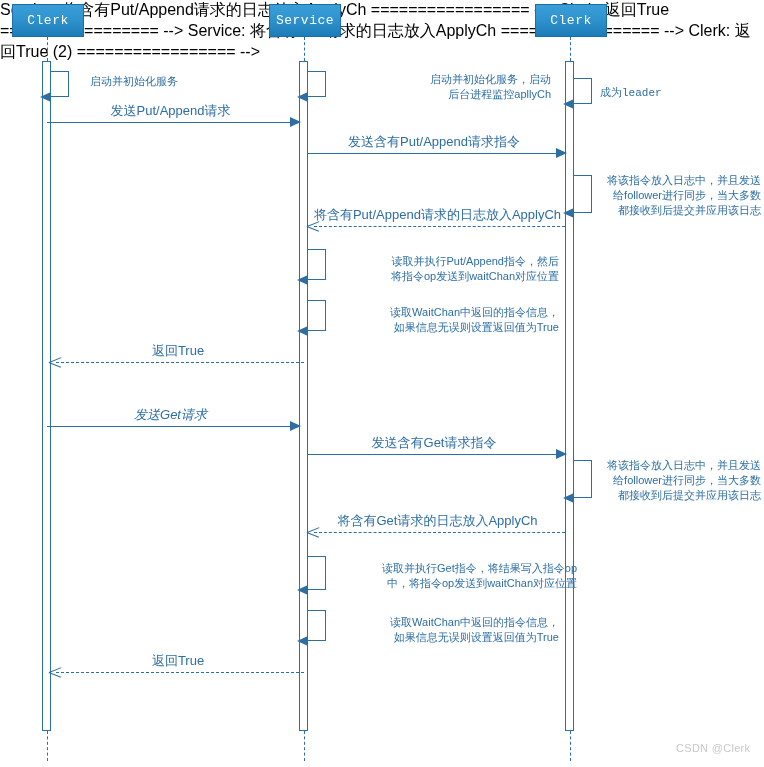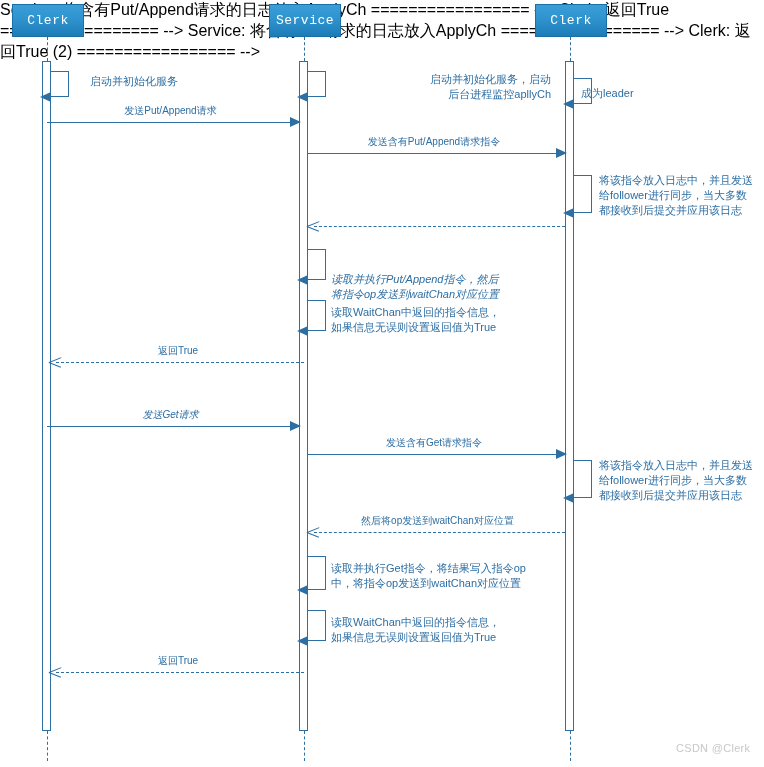--- a/index.html
+++ b/index.html
@@ -76,41 +76,41 @@
     position:absolute;
     left:0;top:6px;
     width:13px;height:0;
     border-top:1px solid #2d6ea3;
     transform-origin:0 0;
   }
   .arrow-head.open-left:before{transform:rotate(-22deg);}
   .arrow-head.open-left:after{transform:rotate(22deg);}
   .msg-label{
     position:absolute;
-    font-size:10px;
+    font-size:13px;
     color:#2d6ea3;
     text-align:center;
     line-height:15px;
     white-space:nowrap;
   }
   
   .self-msg{
     position:absolute;
     box-sizing:border-box;
     border-top:1px solid #2d6ea3;
     border-right:1px solid #2d6ea3;
     border-bottom:1px solid #2d6ea3;
     border-left:0;
   }
   .self-label{
     position:absolute;
     font-size:11px;
     color:#2d6ea3;
     line-height:15px;
-    text-align:left;
+    text-align:right;
     white-space:nowrap;
   }
   .self-label.left-align{text-align:left;}
   
   .watermark{
     position:absolute;
     font-size:11px;
     color:#c8c8c8;
     letter-spacing:.3px;
   }
@@ -156,21 +156,21 @@
   <div class="self-msg" style="left:308px;top:71px;width:18px;height:26px;"></div>
   <div class="arrow-head solid-left" style="left:297px;top:92px;"></div>
   <div class="self-label" style="left:331px;top:72px;width:220px;text-align:right;">
     <div>启动并初始化服务，启动</div>
     <div>后台进程监控apllyCh</div>
   </div>
 
   
   <div class="self-msg" style="left:574px;top:78px;width:18px;height:26px;"></div>
   <div class="arrow-head solid-left" style="left:563px;top:99px;"></div>
-  <div class="self-label left-align" style="left:581px;top:86px;width:150px;">
+  <div class="self-label left-align" style="left:600px;top:86px;width:150px;font-family:Liberation Mono, monospace;">
     <div>成为leader</div>
   </div>
 
   
   <div class="msg-line" style="left:47px;top:122px;width:247px;"></div>
   <div class="arrow-head solid-right" style="left:290px;top:117px;"></div>
   <div class="msg-label" style="left:47px;top:103px;width:247px;">
     <div>发送Put/Append请求</div>
   </div>
 
@@ -186,25 +186,28 @@
   <div class="arrow-head solid-left" style="left:563px;top:208px;"></div>
   <div class="self-label" style="left:599px;top:173px;width:162px;">
     <div>将该指令放入日志中，并且发送</div>
     <div>给follower进行同步，当大多数</div>
     <div>都接收到后提交并应用该日志</div>
   </div>
 
    Service: 将含有Put/Append请求的日志放入ApplyCh ================= --&gt;
   <div class="msg-line dashed" style="left:314px;top:226px;width:251px;"></div>
   <div class="arrow-head open-left" style="left:307px;top:220px;"></div>
+  <div class="msg-label" style="left:310px;top:207px;width:255px;">
+    <div>将含有Put/Append请求的日志放入ApplyCh</div>
+  </div>
 
   
   <div class="self-msg" style="left:308px;top:249px;width:18px;height:31px;"></div>
   <div class="arrow-head solid-left" style="left:297px;top:275px;"></div>
-  <div class="self-label" style="left:331px;top:272px;width:228px;font-style:italic;">
+  <div class="self-label" style="left:331px;top:254px;width:228px;">
     <div>读取并执行Put/Append指令，然后</div>
     <div>将指令op发送到waitChan对应位置</div>
   </div>
 
   
   <div class="self-msg" style="left:308px;top:300px;width:18px;height:31px;"></div>
   <div class="arrow-head solid-left" style="left:297px;top:326px;"></div>
   <div class="self-label" style="left:331px;top:305px;width:228px;">
     <div>读取WaitChan中返回的指令信息，</div>
     <div>如果信息无误则设置返回值为True</div>
@@ -237,21 +240,21 @@
   <div class="self-label" style="left:599px;top:458px;width:162px;">
     <div>将该指令放入日志中，并且发送</div>
     <div>给follower进行同步，当大多数</div>
     <div>都接收到后提交并应用该日志</div>
   </div>
 
    Service: 将含有Get请求的日志放入ApplyCh ================= --&gt;
   <div class="msg-line dashed" style="left:314px;top:532px;width:251px;"></div>
   <div class="arrow-head open-left" style="left:307px;top:526px;"></div>
   <div class="msg-label" style="left:310px;top:513px;width:255px;">
-    <div>然后将op发送到waitChan对应位置</div>
+    <div>将含有Get请求的日志放入ApplyCh</div>
   </div>
 
   
   <div class="self-msg" style="left:308px;top:556px;width:18px;height:34px;"></div>
   <div class="arrow-head solid-left" style="left:297px;top:585px;"></div>
   <div class="self-label" style="left:331px;top:561px;width:246px;">
     <div>读取并执行Get指令，将结果写入指令op</div>
     <div>中，将指令op发送到waitChan对应位置</div>
   </div>
 

